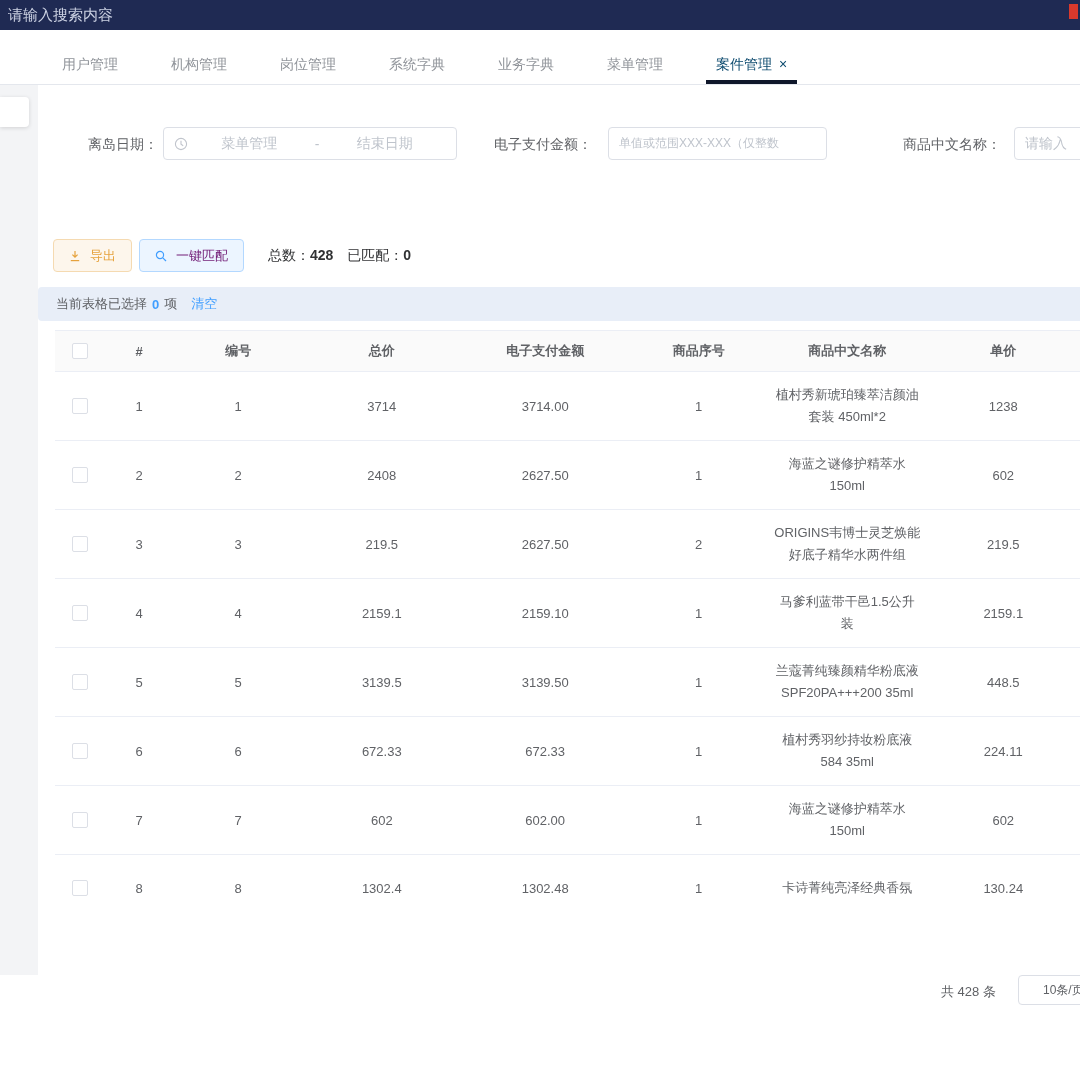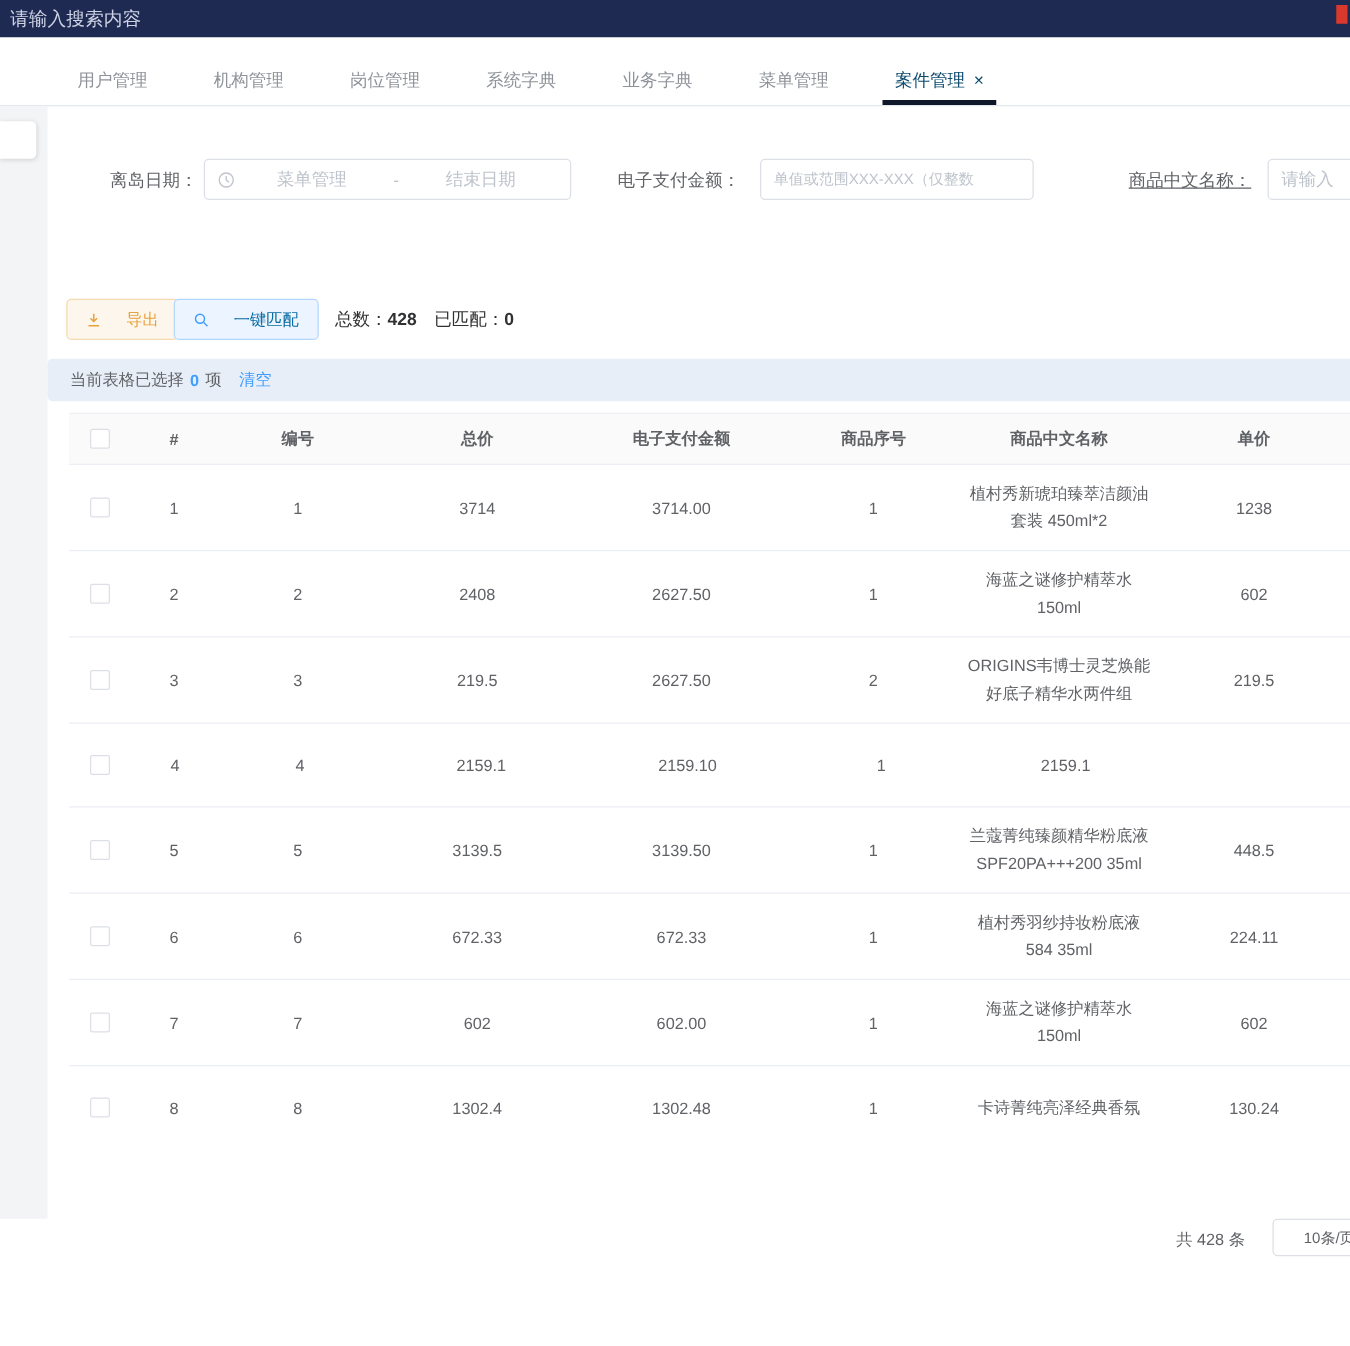--- a/index.html
+++ b/index.html
@@ -29,28 +29,28 @@
   .inputbox{background:#fff;border:1px solid #dcdfe6;border-radius:4px;height:33px;box-sizing:border-box;
             display:flex;align-items:center;padding:0 10px;}
   .ph{color:#bfc4cc;font-size:14px;}
   #f-date-label{top:136px;left:88px;}
   #f-date{top:127px;left:163px;width:294px;}
   #f-date .part{flex:1;text-align:center;}
   #f-date .sep{color:#bfc4cc;font-size:14px;padding:0 4px;}
   #f-epay-label{top:136px;left:494px;}
   #f-epay{top:127px;left:608px;width:219px;}
   #f-epay .ph{font-size:12px;}
-  #f-name-label{top:136px;left:903px;text-decoration:underline;}
+  #f-name-label{top:136px;left:903px;}
   #f-name{top:127px;left:1014px;width:150px;}
 
   
   .btn{height:33px;border-radius:4px;font-size:13px;display:inline-flex;align-items:center;justify-content:center;
-       gap:20px;box-sizing:border-box;cursor:pointer;border:1px solid;padding:0 15px;white-space:nowrap;}
+       gap:9px;box-sizing:border-box;cursor:pointer;border:1px solid;padding:0 15px;white-space:nowrap;}
   #btn-export{top:239px;left:53px;background:#fdf6ec;border-color:#f5dab1;color:#e6a23c;}
-  #btn-match{top:239px;left:139px;background:#ecf5ff;border-color:#b3d8ff;color:#0369a1;}
+  #btn-match{top:239px;left:139px;background:#ecf5ff;border-color:#b3d8ff;color:#701a75;}
   #stats{top:247px;left:268px;font-size:14px;color:#303133;}
   #stats b{font-weight:700;}
   #stats .gap{display:inline-block;width:14px;}
 
   
   #selbar{top:287px;left:38px;width:1042px;height:34px;background:#e8eef8;border-radius:4px 0 0 4px;
           display:flex;align-items:center;padding-left:18px;box-sizing:border-box;font-size:13px;color:#606266;}
   #selbar .count{color:#409eff;font-weight:700;margin:0 5px;}
   #selbar .clear{color:#409eff;margin-left:14px;cursor:pointer;}
 
@@ -205,20 +205,21 @@
     <div class="cell c6 name">ORIGINS韦博士灵芝焕能好底子精华水两件组</div>
     <div class="cell c7">219.5</div>
   </div>
       <div class="trow">
     <div class="cell c0"><span class="checkbox"></span></div>
     <div class="cell c1">4</div>
     <div class="cell c2">4</div>
     <div class="cell c3">2159.1</div>
     <div class="cell c4">2159.10</div>
     <div class="cell c5">1</div>
+    <div class="cell c6 name">马爹利蓝带干邑1.5公升装</div>
     <div class="cell c7">2159.1</div>
   </div>
       <div class="trow">
     <div class="cell c0"><span class="checkbox"></span></div>
     <div class="cell c1">5</div>
     <div class="cell c2">5</div>
     <div class="cell c3">3139.5</div>
     <div class="cell c4">3139.50</div>
     <div class="cell c5">1</div>
     <div class="cell c6 name">兰蔻菁纯臻颜精华粉底液SPF20PA+++200 35ml</div>

